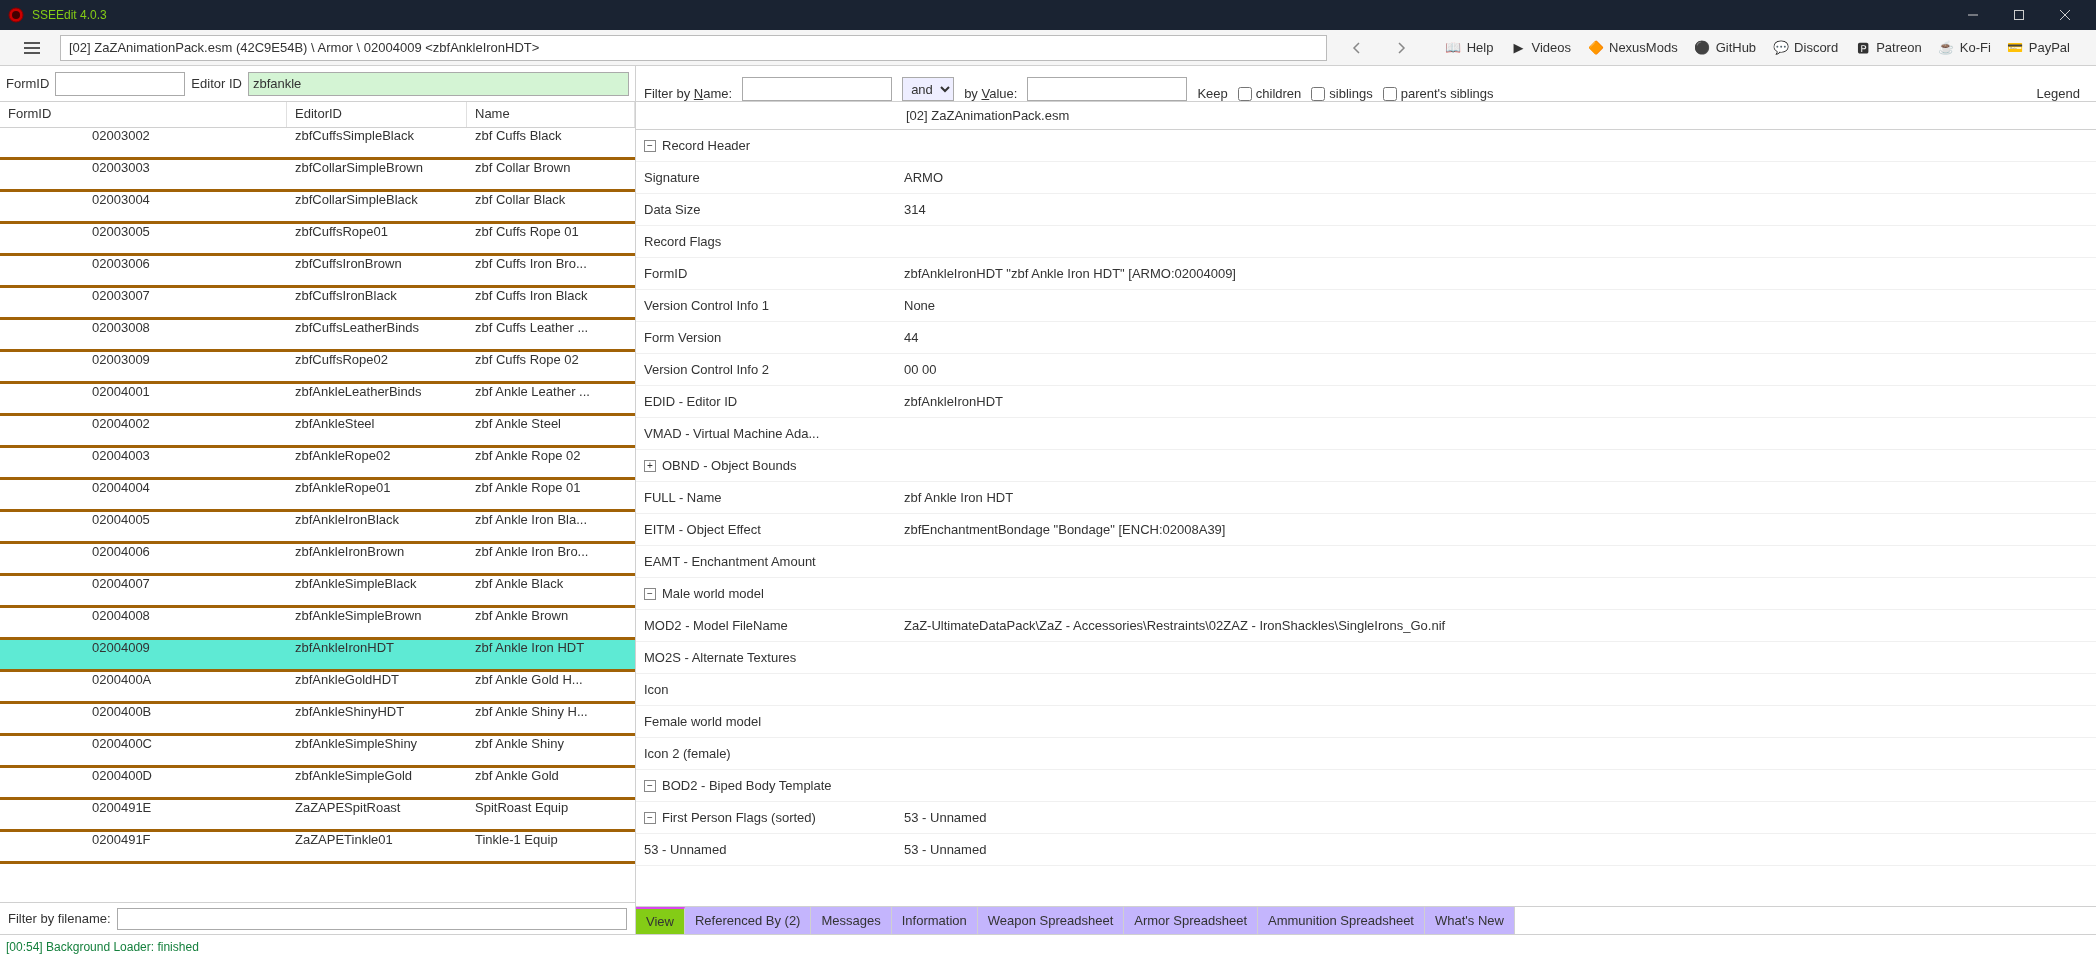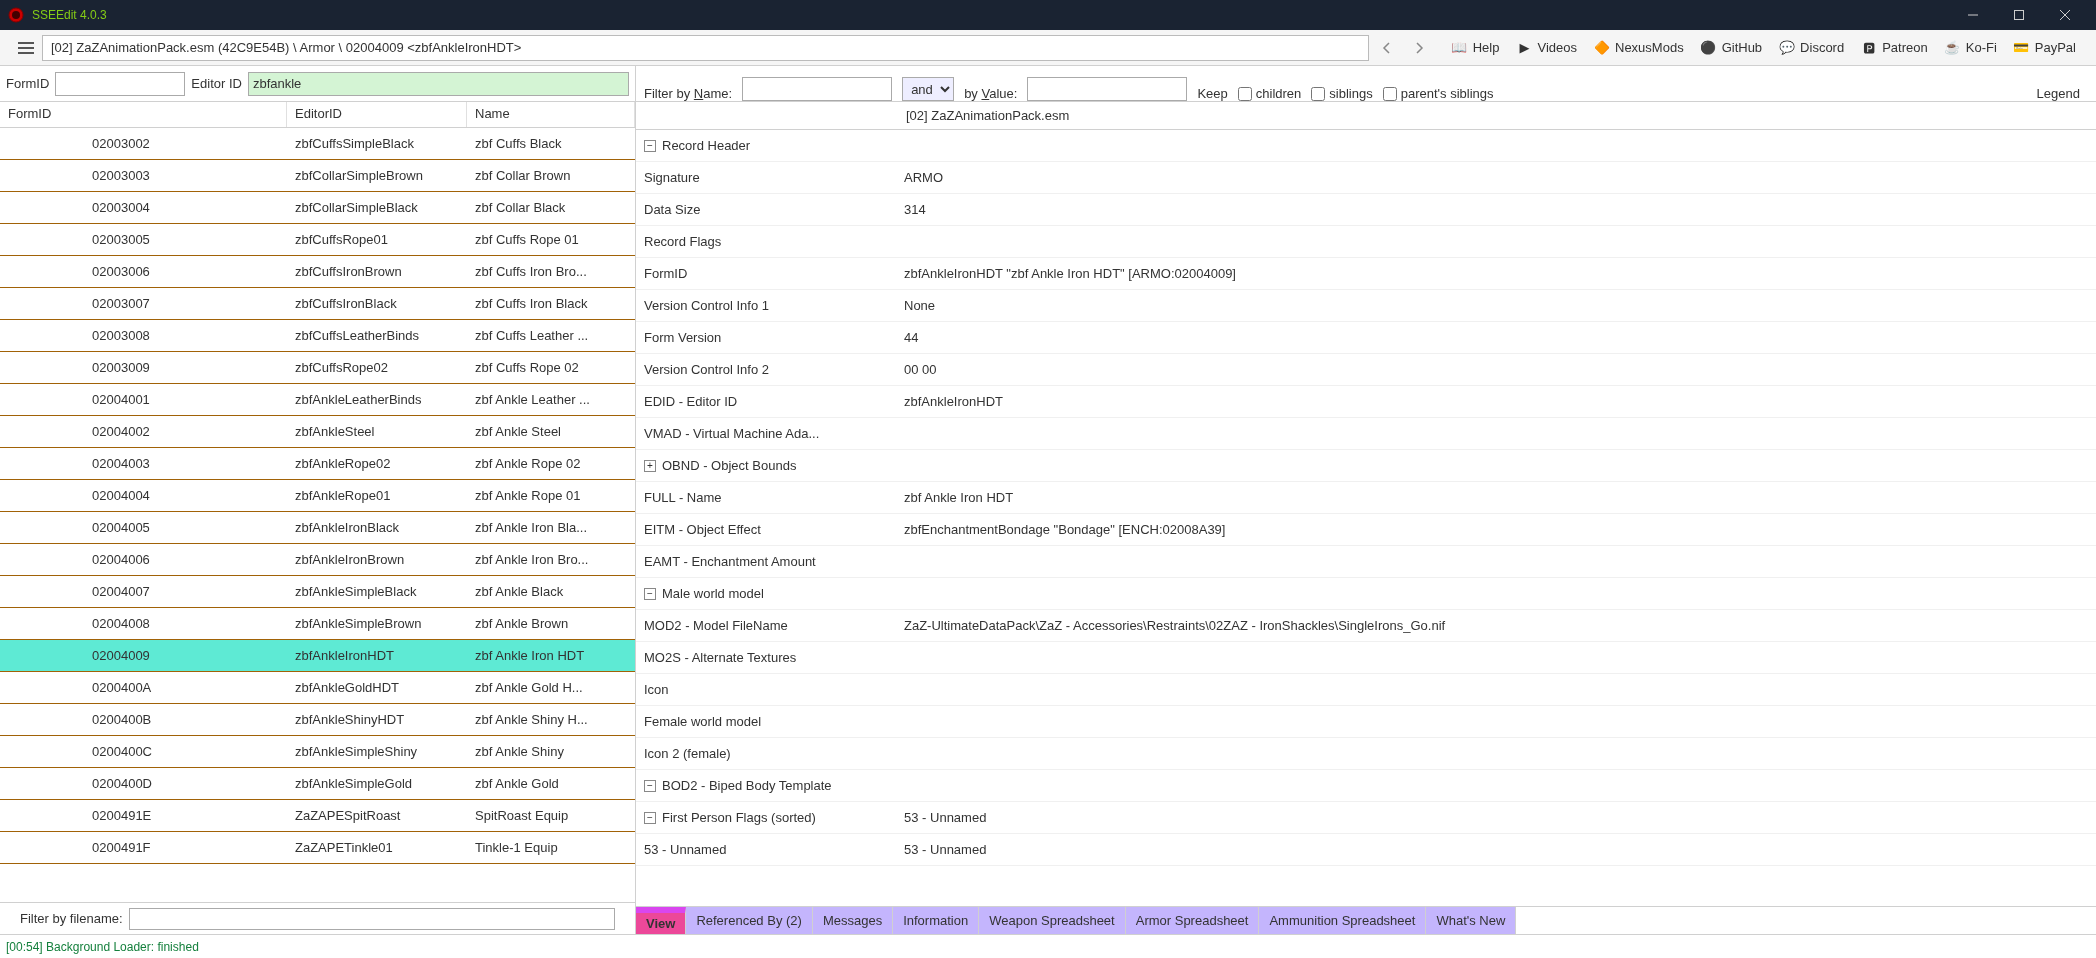--- a/index.html
+++ b/index.html
@@ -1,21 +1,21 @@
 <!DOCTYPE html>
 <html><head>
 <meta charset="utf-8">
 <style>
 *{box-sizing:border-box;margin:0;padding:0;font-family:"Segoe UI",Tahoma,sans-serif;font-size:13px;color:#333}
 body{background:#fff;width:2096px;height:958px;overflow:hidden;display:flex;flex-direction:column}
 .titlebar{height:30px;background:#1a2332;color:#e8e8e8;display:flex;align-items:center;padding:0 8px}
 .titlebar .icon{width:16px;height:16px;display:inline-block;margin-right:8px}
 .titlebar .title{flex:1;font-size:12px;color:#84cc16}
 .titlebar .winbtn{width:46px;height:30px;display:flex;align-items:center;justify-content:center;color:#d0d0d0}
-.toolbar{height:36px;background:#f5f5f5;border-bottom:1px solid #d0d0d0;display:flex;align-items:center;padding:0 14px;gap:4px}
+.toolbar{height:36px;background:#f5f5f5;border-bottom:1px solid #d0d0d0;display:flex;align-items:center;padding:0 20px;gap:16px}
 .hamburger{width:24px;height:24px;display:flex;flex-direction:column;justify-content:center;gap:3px;padding:4px;cursor:pointer}
 .hamburger span{height:2px;background:#555;display:block}
 .breadcrumb{flex:1;height:26px;background:#fff;border:1px solid #bbb;padding:0 8px;display:flex;align-items:center;font-size:13px;color:#333}
 .navbtn{width:28px;height:28px;display:flex;align-items:center;justify-content:center;color:#888;cursor:pointer}
 .toolbar .links{display:flex;align-items:center;gap:4px;padding-left:8px}
 .toolbar .link{display:flex;align-items:center;gap:4px;padding:0 6px;cursor:pointer;color:#333}
 .toolbar .link .li{width:18px;height:18px;display:inline-flex;align-items:center;justify-content:center}
 .searchbar{height:36px;border-bottom:1px solid #d0d0d0;display:flex;align-items:center}
 .searchbar .left{width:636px;display:flex;align-items:center;padding:0 6px;gap:6px;border-right:1px solid #d0d0d0;height:100%}
 .searchbar label{color:#333}
@@ -27,46 +27,46 @@
 .chk input{width:14px;height:14px}
 .legend{margin-left:auto;padding-right:8px}
 .main{flex:1;display:flex;min-height:0}
 .leftpanel{width:636px;display:flex;flex-direction:column;border-right:1px solid #d0d0d0}
 .lhead{height:26px;display:flex;border-bottom:1px solid #d0d0d0;background:#fff}
 .lhead .col{padding:4px 8px;border-right:1px solid #e0e0e0}
 .lhead .c1{width:287px}
 .lhead .c2{width:180px}
 .lhead .c3{flex:1}
 .lbody{flex:1;overflow-y:scroll;position:relative}
-.lrow{height:32px;display:flex;align-items:center;border-bottom:1px solid #a16207;cursor:pointer}
+.lrow{height:32px;display:flex;border-bottom:3px solid #a16207;cursor:pointer}
 .lrow.sel{background:#5eead4}
 .lrow .c1{width:287px;padding-left:92px}
 .lrow .c2{width:180px;padding-left:8px;overflow:hidden;text-overflow:ellipsis;white-space:nowrap}
 .lrow .c3{flex:1;padding-left:8px;overflow:hidden;text-overflow:ellipsis;white-space:nowrap}
 .lbody::-webkit-scrollbar{width:17px}
 .lbody::-webkit-scrollbar-track{background:#f0f0f0}
 .lbody::-webkit-scrollbar-thumb{background:#c0c0c0;border:1px solid #a0a0a0}
-.filterfile{height:32px;border-top:1px solid #d0d0d0;display:flex;align-items:center;padding:0 20px;gap:6px}
+.filterfile{height:32px;border-top:1px solid #d0d0d0;display:flex;align-items:center;padding:0 8px;gap:6px}
 .filterfile input{flex:1;height:22px;border:1px solid #aaa;padding:0 4px}
 .rightpanel{flex:1;display:flex;flex-direction:column;min-width:0}
 .rhead{display:flex;border-bottom:1px solid #d0d0d0}
 .rhead .rcol{padding:6px 10px}
 .rhead .r1{width:260px}
 .rbody{flex:1;overflow-y:scroll}
 .rrow{display:flex;min-height:32px;align-items:center;border-bottom:1px solid #f0f0f0}
 .rrow .r1{width:260px;padding:4px 8px;display:flex;align-items:center;overflow:hidden;text-overflow:ellipsis;white-space:nowrap}
 .rrow .r2{flex:1;padding:4px 8px;overflow:hidden;text-overflow:ellipsis;white-space:nowrap}
 .rrow.dim .r1,.rrow.dim .r2{color:#a0a0a0}
 .tree-toggle{width:12px;height:12px;border:1px solid #888;display:inline-flex;align-items:center;justify-content:center;margin-right:6px;font-size:10px;line-height:1;background:#fff;cursor:pointer}
 .ind0{padding-left:18px}
 .ind1{padding-left:40px}
 .ind2{padding-left:62px}
 .tabs{height:28px;border-top:1px solid #d0d0d0;display:flex;align-items:stretch}
 .tab{padding:0 10px;display:flex;align-items:center;border-right:1px solid #d0d0d0;cursor:pointer;background:#c4b5fd}
-.tab.active{background:#ec4899;border-top:6px solid #d946ef;font-weight:700}
+.tab.active{background:#84cc16;border-top:2px solid #d946ef;font-weight:400}
 .status{height:24px;border-top:1px solid #d0d0d0;padding:2px 6px;font-size:12px;color:#15803d;background:#fff;display:flex;align-items:center}
 u{text-decoration:underline}
 </style>
 </head>
 <body>
 
 <div class="titlebar">
   <span class="icon">
     <svg viewBox="0 0 16 16">
         <circle cx="8" cy="8" r="7" fill="#c00" stroke="#800"></circle>

